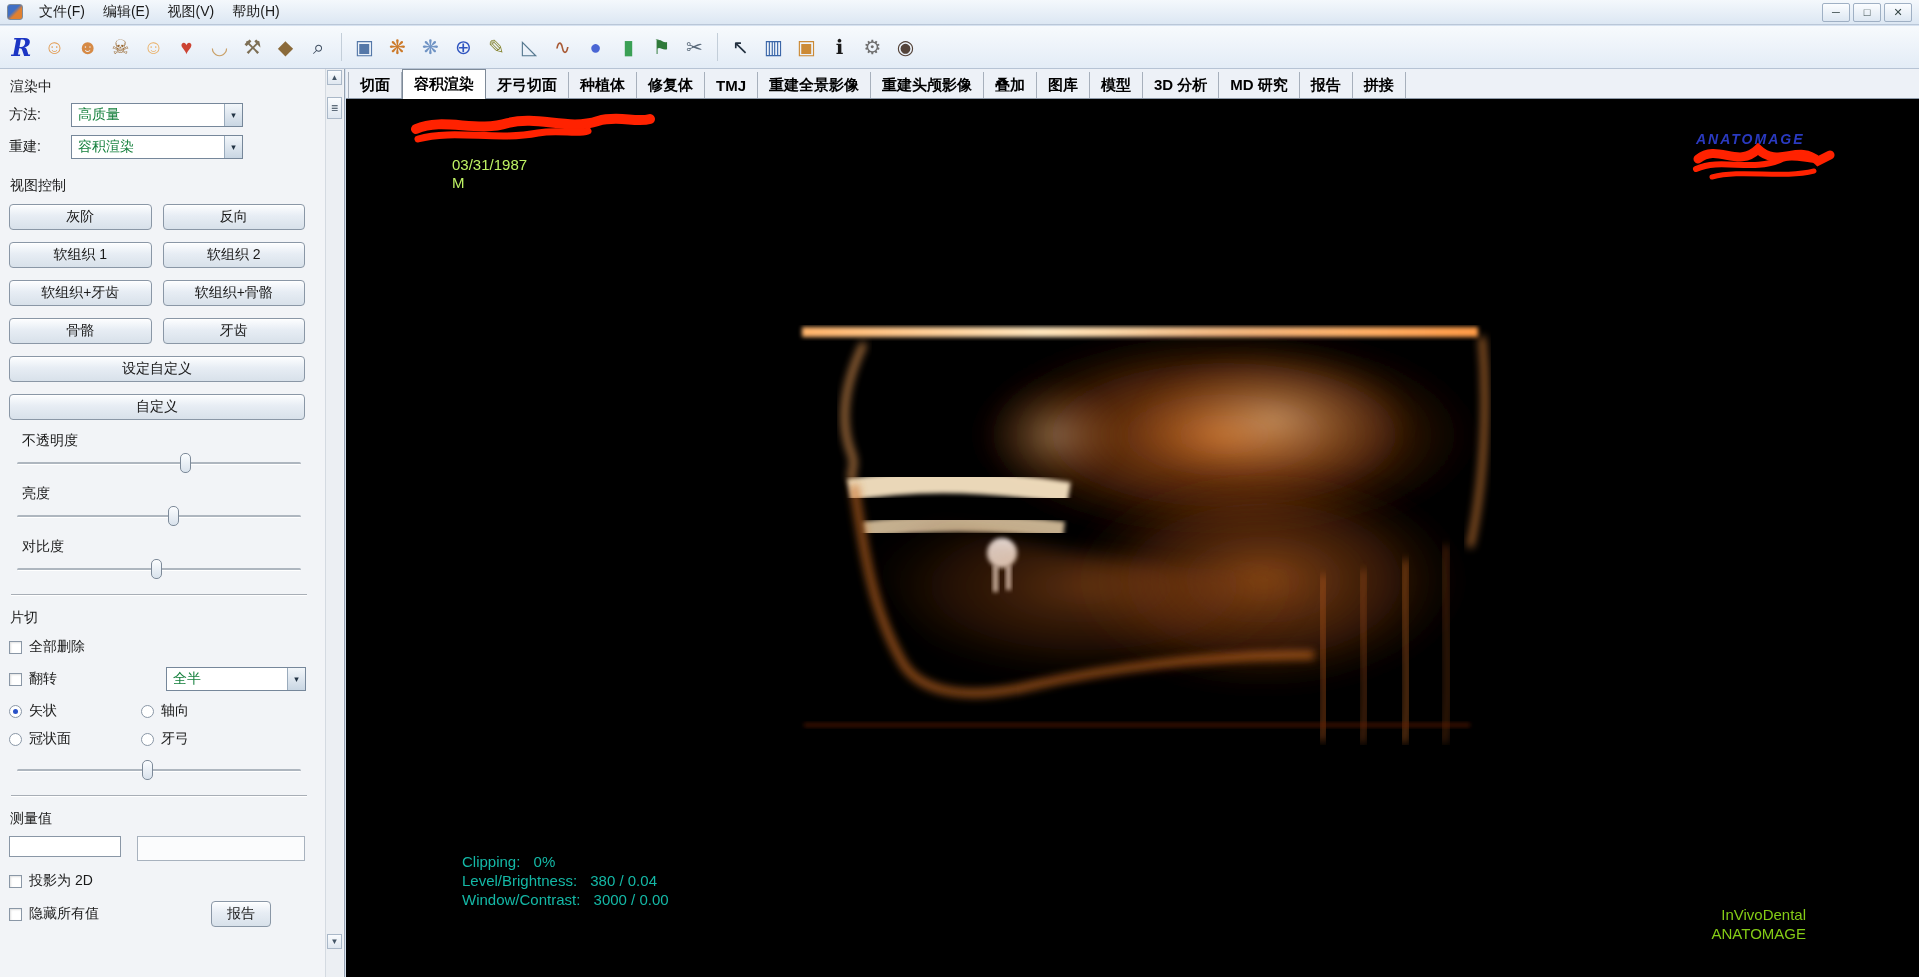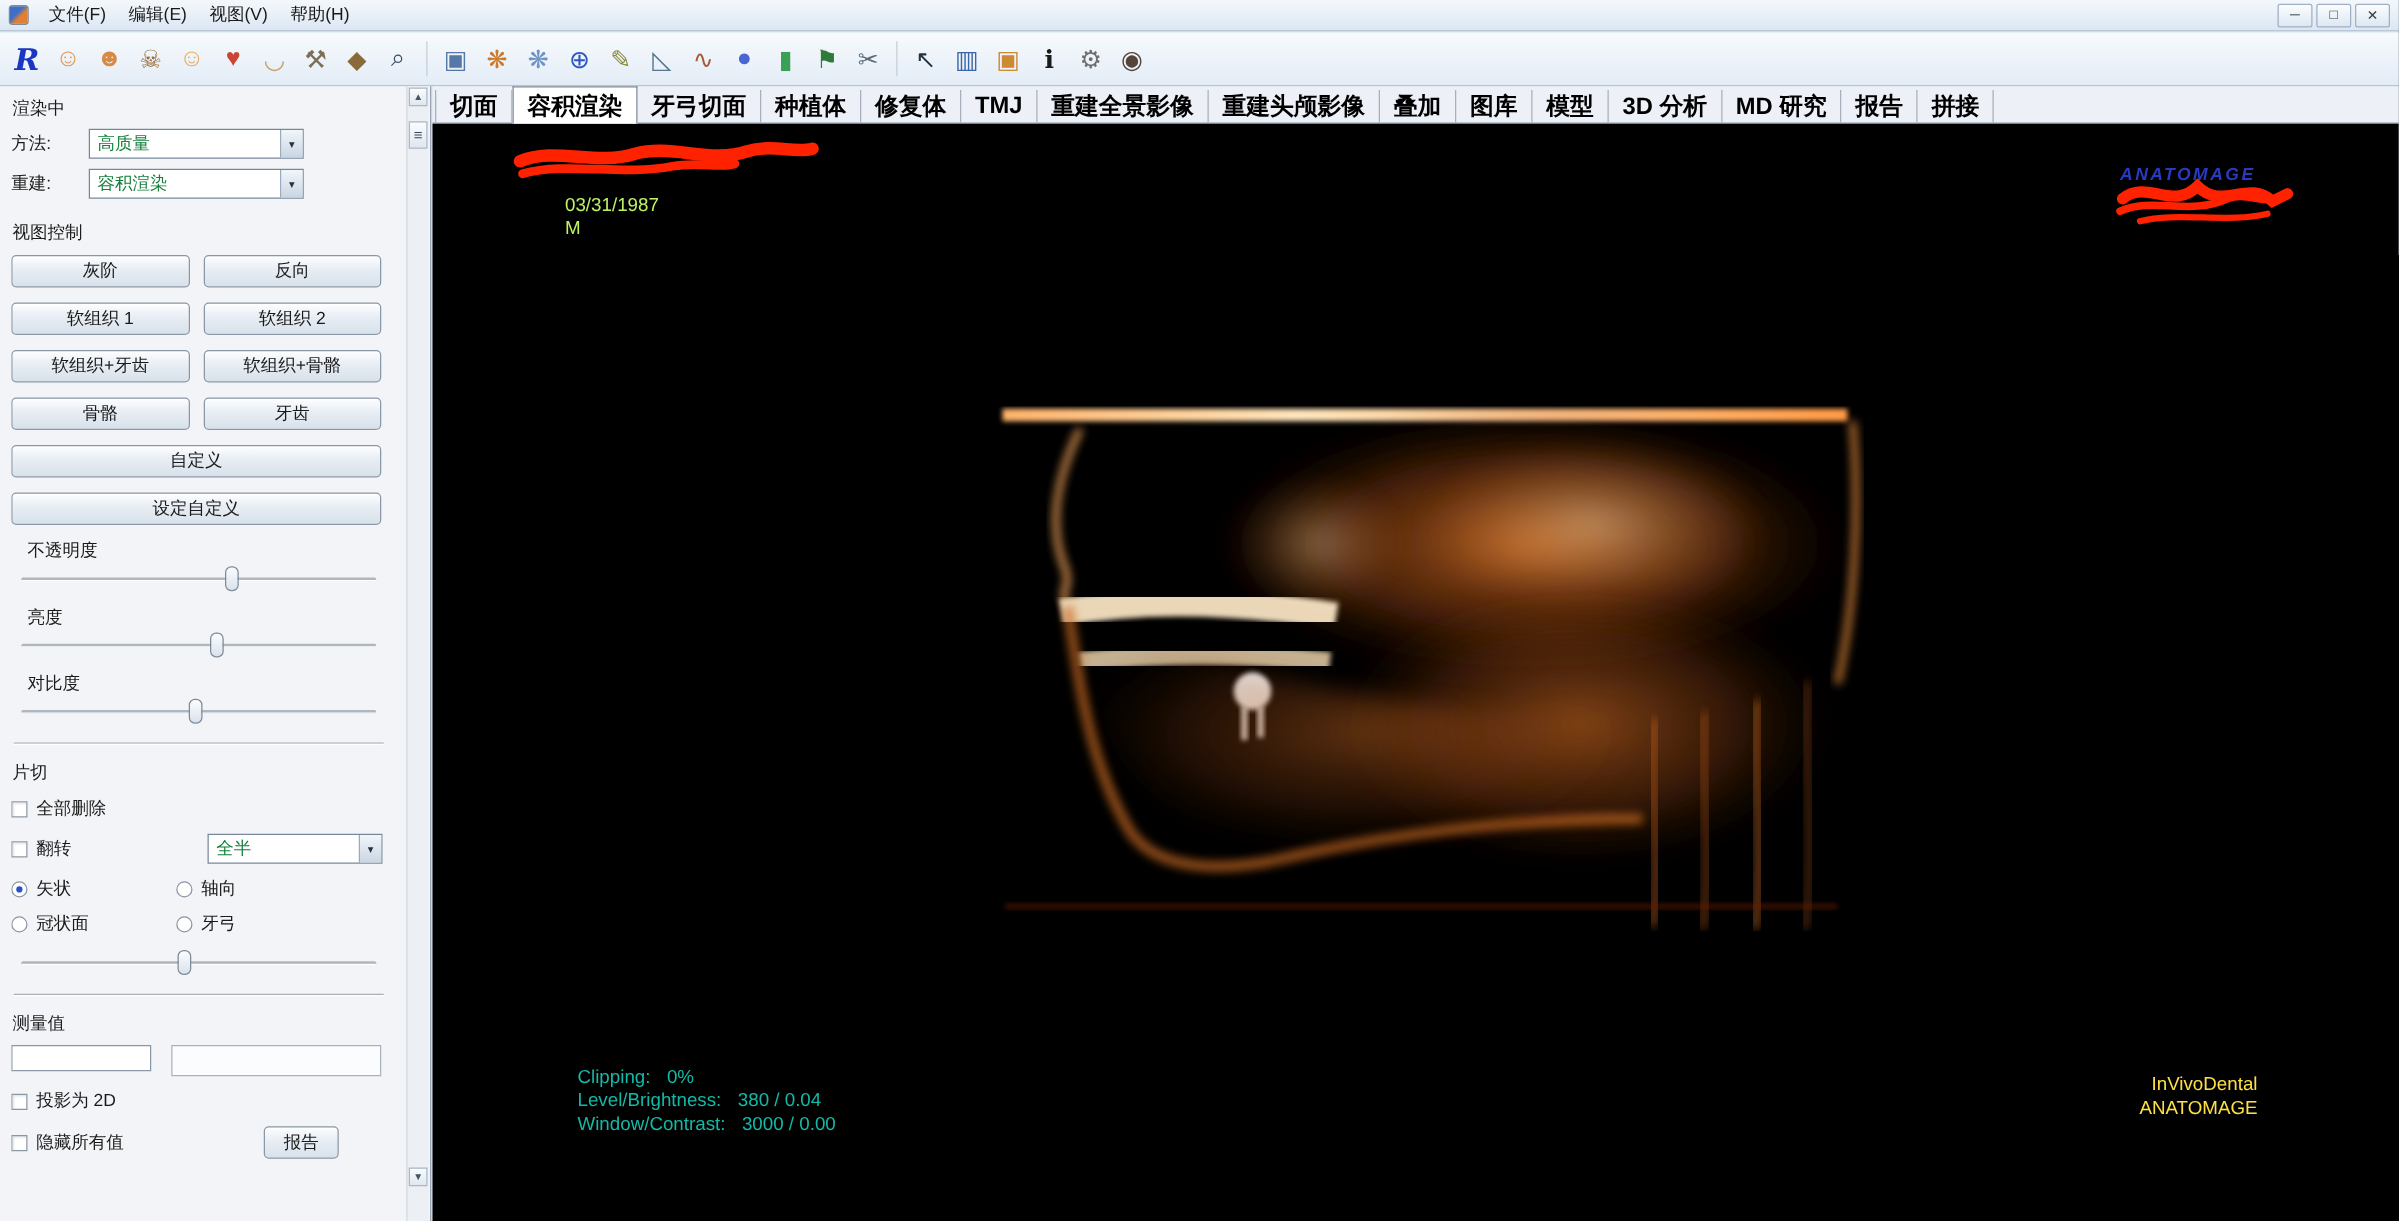--- a/index.html
+++ b/index.html
@@ -91,36 +91,36 @@
     background:linear-gradient(#fafcfe,#dfe7f0); border:1px solid #aab8c8;
     display:flex; align-items:center; justify-content:center; font-size:12px; color:#345; }
 
   
   .tabbar {
     position:absolute; left:346px; top:69px; right:0; height:30px;
     background:#edf1f7; border-bottom:1px solid #8d99a8;
     display:flex; align-items:flex-end; padding-left:2px;
   }
   .tab { height:26px; padding:0 11px; display:flex; align-items:center;
-    font-size:19px; font-weight:bold; color:#000; border-right:1px solid #a7b0bc; }
+    font-size:15px; font-weight:bold; color:#000; border-right:1px solid #a7b0bc; }
   .tab:first-child { border-left:1px solid #a7b0bc; }
   .tab.active { background:#fff; border:1px solid #7e8a98; border-bottom:none;
     height:30px; margin-bottom:-1px; z-index:2; }
 
   
   .viewport { position:absolute; left:346px; top:99px; right:0; bottom:0; background:#000; overflow:hidden; }
   .patient-info { position:absolute; left:106px; top:57px; color:#bef264; font-size:15px; line-height:18px; }
   .scribble { position:absolute; }
   .logo-tr { position:absolute; left:1346px; top:32px; width:145px; height:52px; }
   .logo-text { position:absolute; left:4px; top:0; font-size:14px; font-weight:bold; font-style:italic;
     letter-spacing:2px; color:#2a3ac0; }
   .overlay-info { position:absolute; left:116px; top:753px; font-size:15px; color:#14b8a6; line-height:19px; }
   .overlay-line .oval { margin-left:9px; }
-  .brand { position:absolute; left:1328px; top:759px; width:132px; text-align:right;
-    font-size:15px; color:#fde047; line-height:19px; }
+  .brand { position:absolute; left:1328px; top:806px; width:132px; text-align:right;
+    font-size:15px; color:#84cc16; line-height:19px; }
   .skull-wrap { position:absolute; left:448px; top:226px; width:700px; height:420px; }
 </style>
 </head>
 <body>
 
 <div class="titlebar">
   <div class="app-icon"></div>
   <span class="menu-item">文件(F)</span>
   <span class="menu-item">编辑(E)</span>
   <span class="menu-item">视图(V)</span>
@@ -188,22 +188,22 @@
 
     <div class="preset-grid">
       <div class="btn">灰阶</div>
       <div class="btn">反向</div>
       <div class="btn">软组织 1</div>
       <div class="btn">软组织 2</div>
       <div class="btn">软组织+牙齿</div>
       <div class="btn">软组织+骨骼</div>
       <div class="btn">骨骼</div>
       <div class="btn">牙齿</div>
+      <div class="btn full">设定自定义</div>
       <div class="btn full">自定义</div>
-      <div class="btn full">设定自定义</div>
     </div>
 
     <div class="slider-label">不透明度</div>
     <div class="slider">
       <div class="slider-track"></div>
       <div class="slider-thumb" style="left: 59%;"></div>
     </div>
 
     <div class="slider-label">亮度</div>
     <div class="slider">

